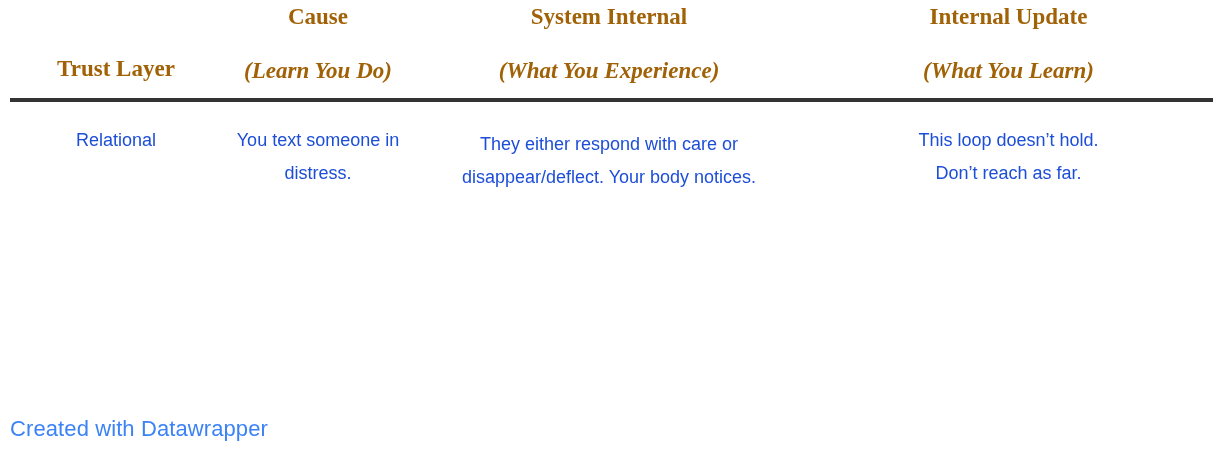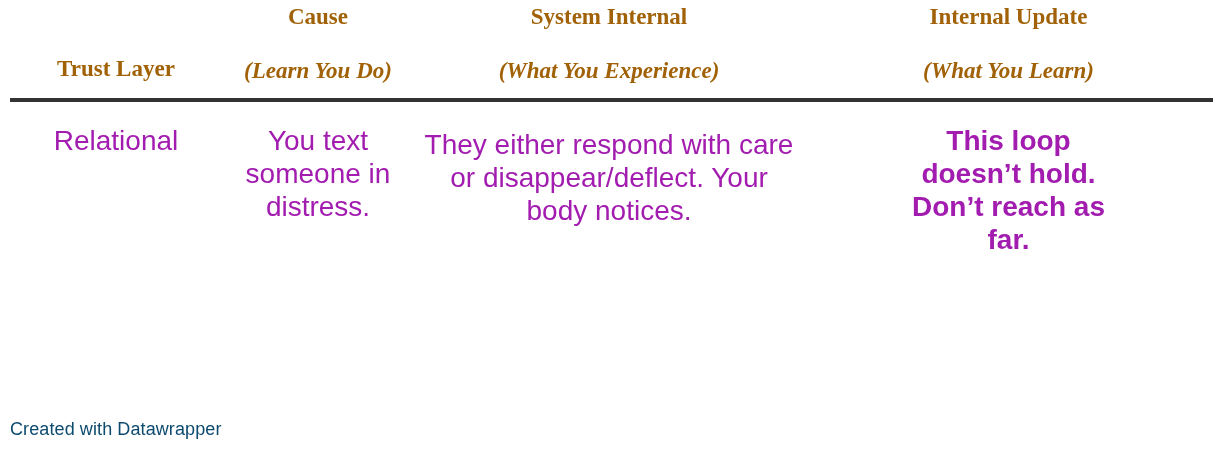--- a/index.html
+++ b/index.html
@@ -56,41 +56,40 @@
     display: block;
     font-style: italic;
     font-weight: bold;
     font-size: 23px;
     line-height: 34px;
     margin-top: 20px;
   }
 
   table.dw-table tbody td {
     padding: 22px 8px 0 8px;
-    font-size: 28px;
+    font-size: 18px;
     line-height: 33px;
     font-weight: normal;
-    color: #a21caf;
+    color: #1d4ed8;
     text-align: center;
     vertical-align: top;
   }
 
   
   col.c1 { width: 212px; }
   col.c2 { width: 192px; }
   col.c3 { width: 390px; }
   col.c4 { width: 409px; }
 
   .cell-inner {
     display: block;
   }
   td.col-internal .cell-inner {
     max-width: 200px;
     margin: 0 auto;
-    font-weight: bold;
   }
   td.col-cause .cell-inner {
     max-width: 170px;
     margin: 0 auto;
   }
   td.col-system .cell-inner {
     max-width: 380px;
     margin: 4px auto;
   }
 
@@ -102,23 +101,23 @@
   th.col-cause .th-inner,
   th.col-system .th-inner,
   th.col-trust .th-inner {
     display: block;
   }
 
   .footer-note {
     position: absolute;
     left: 10px;
     top: 418px;
-    font-size: 18px;
+    font-size: 22px;
     line-height: 22px;
-    color: #0c4a6e;
+    color: #3b82f6;
     font-family: "Liberation Sans", sans-serif;
     letter-spacing: 0.1px;
   }
 </style>
 </head>
 <body>
 
 <div class="chart-wrap">
 
   <div class="table-block">

